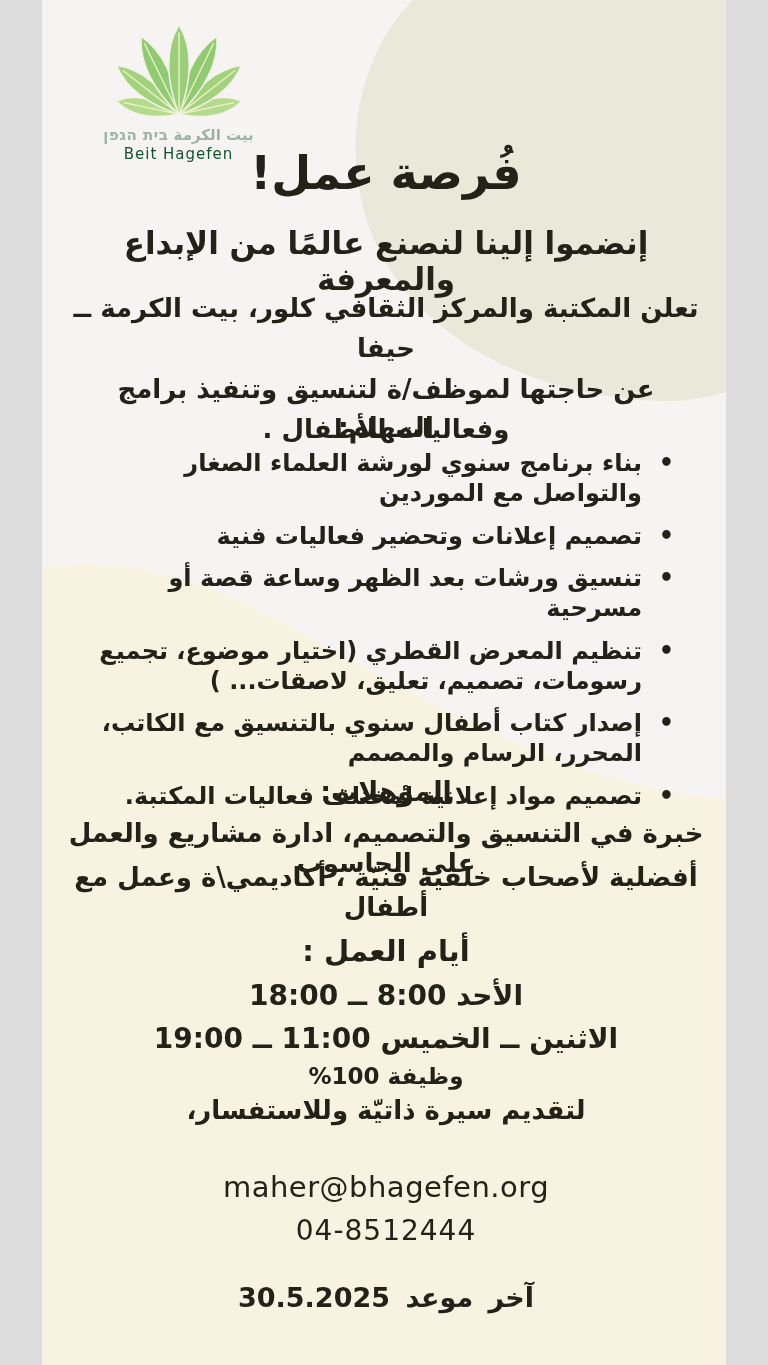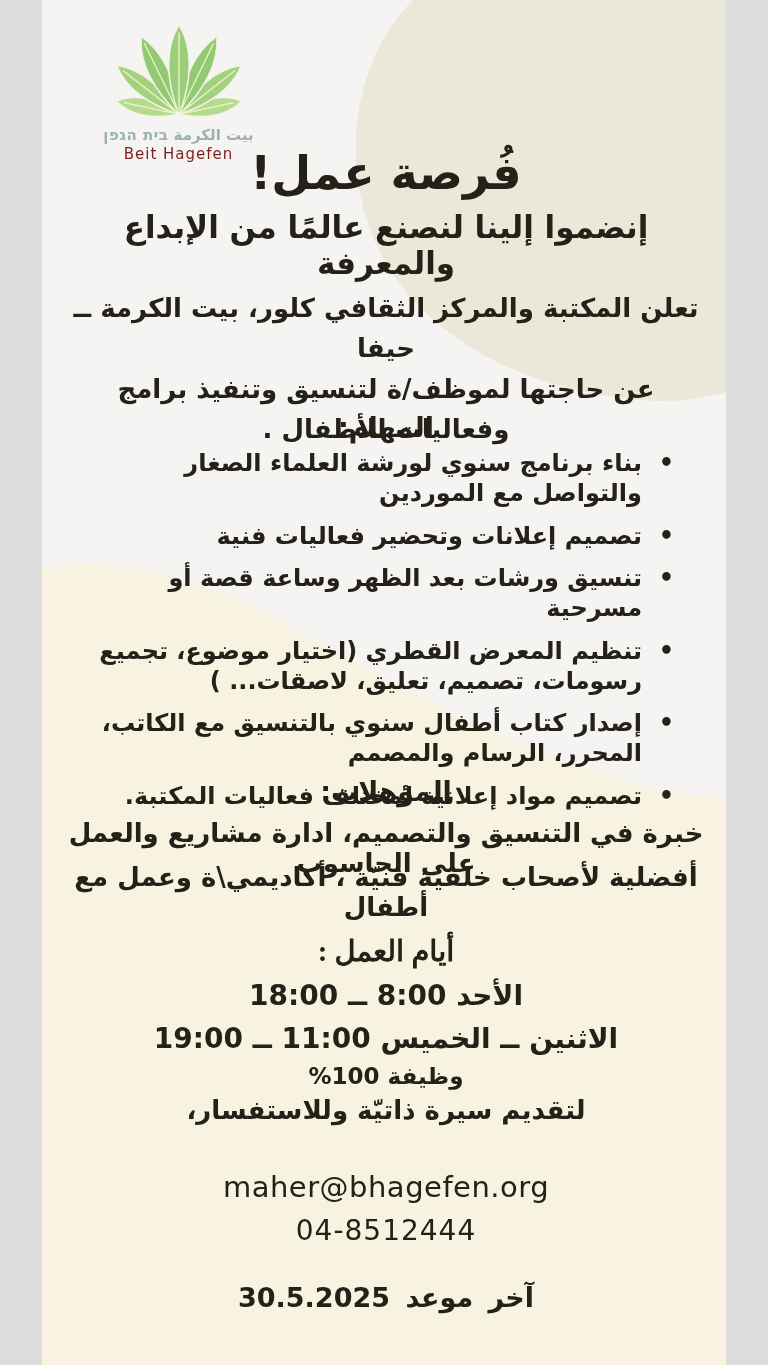--- a/index.html
+++ b/index.html
@@ -38,21 +38,21 @@
     font-size:15px;
     font-weight:700;
     color:#9cb3a7;
     letter-spacing:.5px;
     line-height:1.25;
     margin-top:2px;
   }
   .logo-name-en{
     font-size:15px;
     font-weight:400;
-    color:#7f1d1d;
+    color:#14532d;
     letter-spacing:1px;
     direction:ltr;
     text-align:center;
   }
 
   .title{
     top:146px;
     font-size:46px;
     font-weight:700;
     line-height:1.2;
@@ -102,21 +102,21 @@
   .qual-line1{
     top:818px;
     font-size:26px;
     font-weight:700;
   }
   .qual-line2{
     top:862px;
     font-size:26px;
     font-weight:700;
   }
-  .days-heading{top:934px; font-size:29px;font-family:Liberation Serif, serif;}
+  .days-heading{top:934px; font-size:29px;}
   .day-line{
     font-size:28px;
     font-weight:700;
   }
   .day-sun{top:979px;}
   .day-monthu{top:1022px;}
   .pct-line{
     top:1063px;
     font-size:23px;
     font-weight:700;
@@ -177,21 +177,21 @@
         <path transform="translate(85,96) rotate(-26)" d="M0,-5 L0,-84"></path>
         <path transform="translate(85,96) rotate(26)" d="M0,-5 L0,-84"></path>
         <path transform="translate(85,96)" d="M0,-5 L0,-87"></path>
       </g>
     </svg>
     <div class="logo-name">بيت الكرمة בית הגפן</div>
     <div class="logo-name-en">Beit Hagefen</div>
   </div>
 
   <h1 class="layer center title" style="margin:0;">فُرصة عمل!</h1>
-  <h2 class="layer center subtitle" style="margin:0;">إنضموا إلينا لنصنع عالمًا من الإبداع والمعرفة</h2>
+  <h2 class="layer center subtitle" style="margin:16px;">إنضموا إلينا لنصنع عالمًا من الإبداع والمعرفة</h2>
 
   <div class="layer center intro">
     <div>تعلن المكتبة والمركز الثقافي كلور، بيت الكرمة ــ حيفا</div>
     <div>عن حاجتها لموظف/ة  لتنسيق وتنفيذ برامج وفعاليات للأطفال .</div>
   </div>
 
   <h3 class="layer center section-heading tasks-heading" style="margin:0;">المهام:</h3>
   <ul class="tasks-list">
     <li>
       <span class="bullet">•</span>

